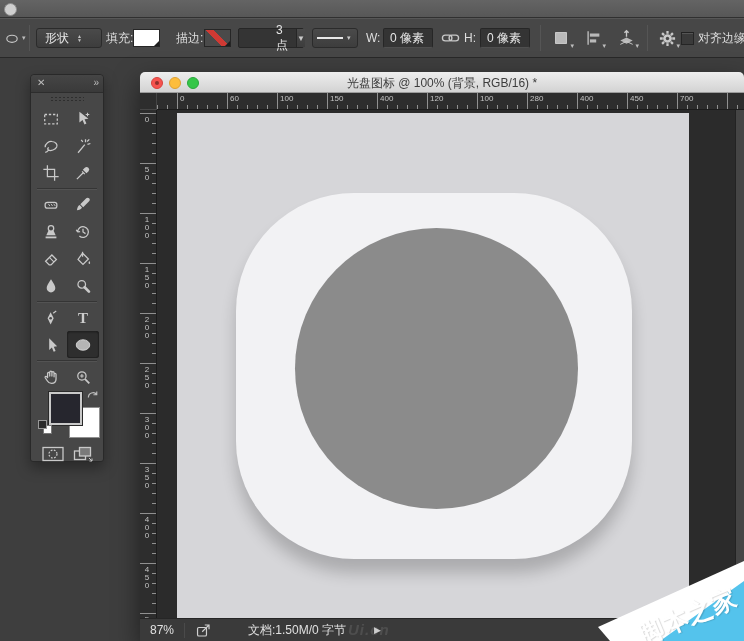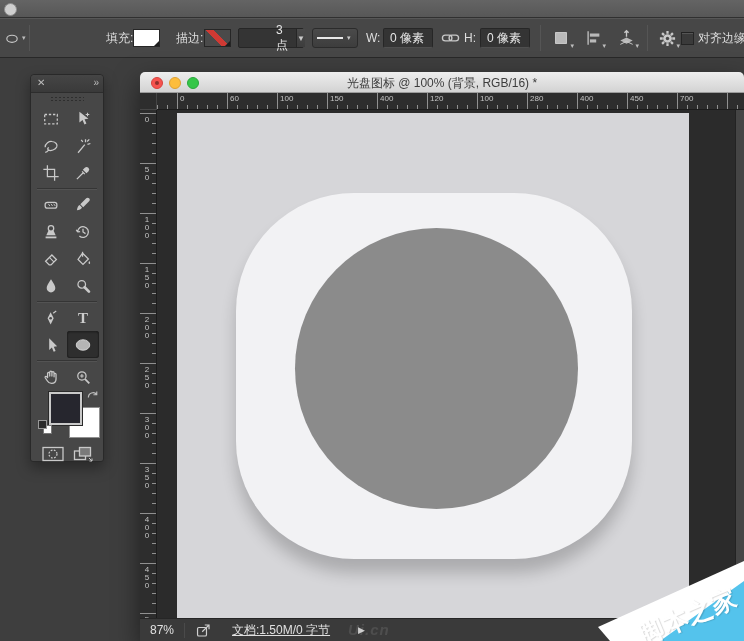--- a/index.html
+++ b/index.html
@@ -104,21 +104,21 @@
   .canvas{position:absolute;left:20px;top:3px;width:512px;height:510px;}
   .squircle{position:absolute;}
   .disc-circle{position:absolute;border-radius:50%;}
   .vscroll{position:absolute;right:0;top:0;width:9px;height:100%;background:#454545;
     border-left:1px solid #232323;}
   .statusbar{position:absolute;left:0;top:546px;width:100%;height:23px;background:#3a3a3a;
     border-top:1px solid #262626;display:flex;align-items:center;font-size:12px;color:#e0e0e0;}
   .sb-zoom{padding:0 10px;}
   .sb-div{width:1px;height:15px;background:#2a2a2a;border-right:1px solid #4a4a4a;}
   .sb-share{margin:0 10px;}
-  .sb-info{margin-left:10px;white-space:nowrap;text-decoration:underline;}
+  .sb-info{margin-left:26px;white-space:nowrap;}
   .sb-arrow{margin-left:28px;font-size:9px;color:#cccccc;}
   .sb-faint{position:absolute;left:208px;top:2px;font-size:15px;font-style:italic;
     font-weight:bold;color:rgba(255,255,255,0.10);letter-spacing:1px;}
   
   .wm-white{position:absolute;left:0;top:0;width:744px;height:641px;pointer-events:none;
     background:#ffffff;
     clip-path:polygon(598px 627px,744px 561px,744px 583px,663px 641px,610px 641px);}
   .wm-blue{position:absolute;left:0;top:0;width:744px;height:641px;pointer-events:none;
     clip-path:polygon(744px 581px,744px 641px,660px 641px);}
   .wm-texts{position:absolute;left:0;top:0;width:744px;height:641px;pointer-events:none;
@@ -141,20 +141,29 @@
   <div class="options-bar">
     <div class="ob" style="left:3px;">
       <span>
           <svg class="ic" width="18" height="16" viewBox="0 0 20 20">
             <ellipse cx="10" cy="11" rx="6.5" ry="4.5" fill="none" stroke="#c9c9c9" stroke-width="1.4"></ellipse>
           </svg>
         </span>
       <span style="font-size:7px;color:#bdbdbd;margin-left:1px;">▾</span>
     </div>
     <div class="ob-sep" style="left:29px;"></div>
+    <div class="ob" style="left:36px;">
+      <div class="dd" style="width:66px;">
+        <span>形状</span>
+        <span class="updown">
+            <span>▲</span>
+            <span>▼</span>
+          </span>
+      </div>
+    </div>
     <div class="ob ob-label" style="left:106px;">填充:</div>
     <div class="ob" style="left:133px;">
       <div class="swatch" style="background:#ffffff;">
           <span class="corner"></span>
         </div>
     </div>
     <div class="ob ob-label" style="left:176px;">描边:</div>
     <div class="ob" style="left:204px;">
       <div class="swatch" style="background:linear-gradient(45deg,#4a4a4a 40%,#cf3a34 40%,#cf3a34 60%,#4a4a4a 60%);">
           <span class="corner"></span>

